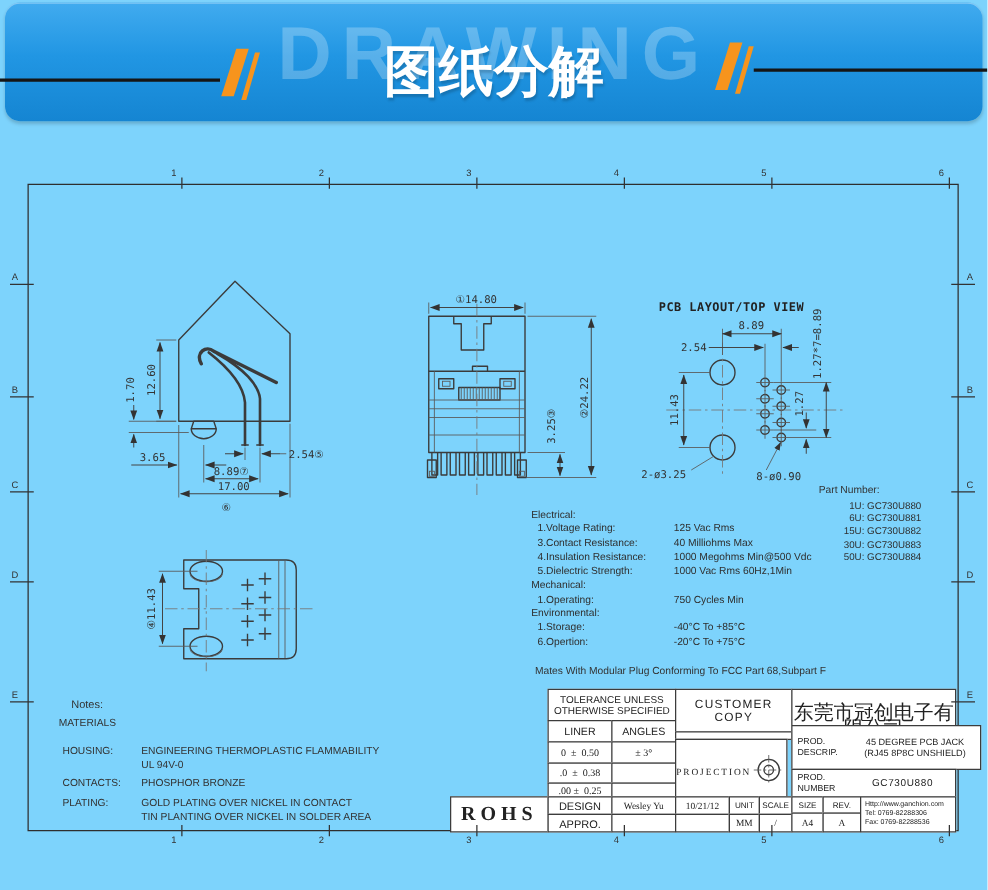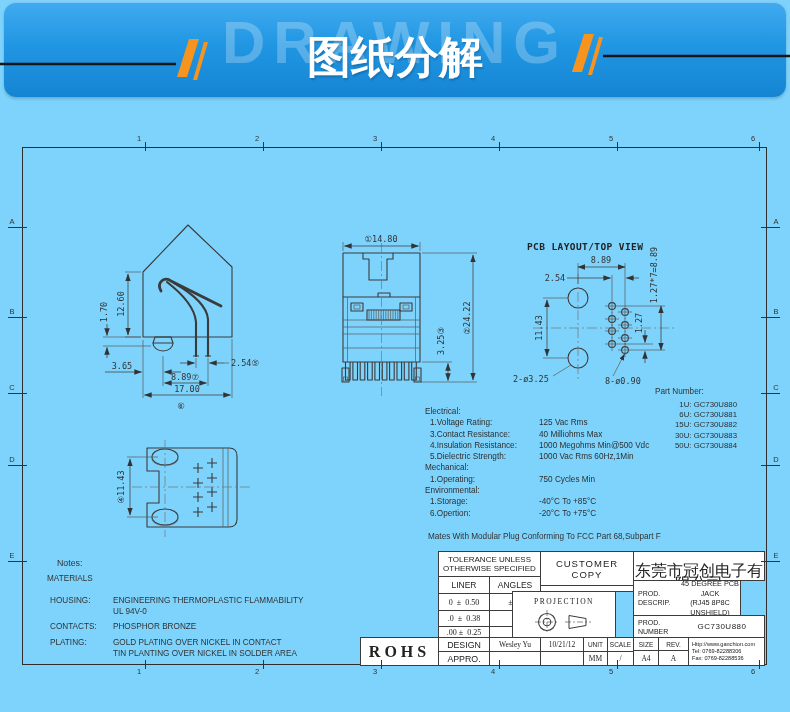--- a/index.html
+++ b/index.html
@@ -281,42 +281,42 @@
 
     <div class="cell" style="left:438px;top:637px;width:52px;height:15px;font-size:8.8px">DESIGN</div>
     <div class="cell serif" style="left:489px;top:637px;width:52px;height:15px;font-size:7.5px">Wesley Yu</div>
     <div class="cell" style="left:438px;top:651px;width:52px;height:15px;font-size:8.8px">APPRO.</div>
     <div class="cell serif" style="left:489px;top:651px;width:52px;height:15px;font-size:7.5px"></div>
 
     <div class="cell two-line" style="left:540px;top:551px;width:94px;height:35px;font-size:9.5px;letter-spacing:1px">
       <div><span>CUSTOMER</span><br><span>COPY</span></div>
     </div>
     <div class="cell" style="left:540px;top:585px;width:94px;height:7px"></div>
-    <div class="cell" style="left:512px;top:591px;width:104px;height:47px;flex-direction:column;justify-content:flex-start">
+    <div class="cell" style="left:540px;top:591px;width:90px;height:47px;flex-direction:row;justify-content:flex-start">
       <div class="serif" style="font-size:7.5px;letter-spacing:1.5px;margin-top:5px">PROJECTION</div>
       <svg width="62" height="28" style="margin-top:2px">
         <circle cx="14" cy="14" r="8.5" class="ol"></circle>
           <circle cx="14" cy="14" r="3.8" class="ol"></circle>
         <path class="thin" d="M2,14 H26 M14,2 V26" stroke-dasharray="6 2 2 2"></path>
         <polygon points="36,7.5 53,10.5 53,17.5 36,20.5" fill="none" stroke="#3b3b3b" stroke-width="1"></polygon>
         <path class="thin" d="M32,14 H58" stroke-dasharray="6 2 2 2"></path>
       </svg>
     </div>
     <div class="cell serif" style="left:540px;top:637px;width:44px;height:15px;font-size:7.5px">10/21/12</div>
     <div class="cell" style="left:540px;top:651px;width:44px;height:15px"></div>
     <div class="cell" style="left:583px;top:637px;width:25px;height:15px;font-size:6.5px">UNIT</div>
     <div class="cell" style="left:607px;top:637px;width:27px;height:15px;font-size:6.5px">SCALE</div>
     <div class="cell serif" style="left:583px;top:651px;width:25px;height:15px;font-size:7.5px">MM</div>
     <div class="cell serif" style="left:607px;top:651px;width:27px;height:15px;font-size:7.5px">/</div>
 
     <div class="cell" style="left:633px;top:551px;width:132px;height:30px;flex-direction:column">
       <div class="cn">东莞市冠创电子有限公司</div>
       <div class="en">GANCHION ELECTRONICS</div>
     </div>
-    <div class="cell" style="left:633px;top:580px;width:108px;height:36px">
+    <div class="cell" style="left:633px;top:580px;width:152px;height:36px">
       <div class="lblcol"><span>PROD.</span><br><span>DESCRIP.</span></div>
       <div class="valcol"><span>45 DEGREE PCB JACK</span><br><span>(RJ45 8P8C UNSHIELD)</span></div>
     </div>
     <div class="cell" style="left:633px;top:615px;width:132px;height:23px">
       <div class="lblcol"><span>PROD.</span><br><span>NUMBER</span></div>
       <div class="valcol" style="font-size:8px;letter-spacing:0.5px">GC730U880</div>
     </div>
     <div class="cell" style="left:633px;top:637px;width:26px;height:14px;font-size:6.5px">SIZE</div>
     <div class="cell serif" style="left:633px;top:650px;width:26px;height:16px;font-size:7.5px">A4</div>
     <div class="cell" style="left:658px;top:637px;width:31px;height:14px;font-size:6.5px">REV.</div>

